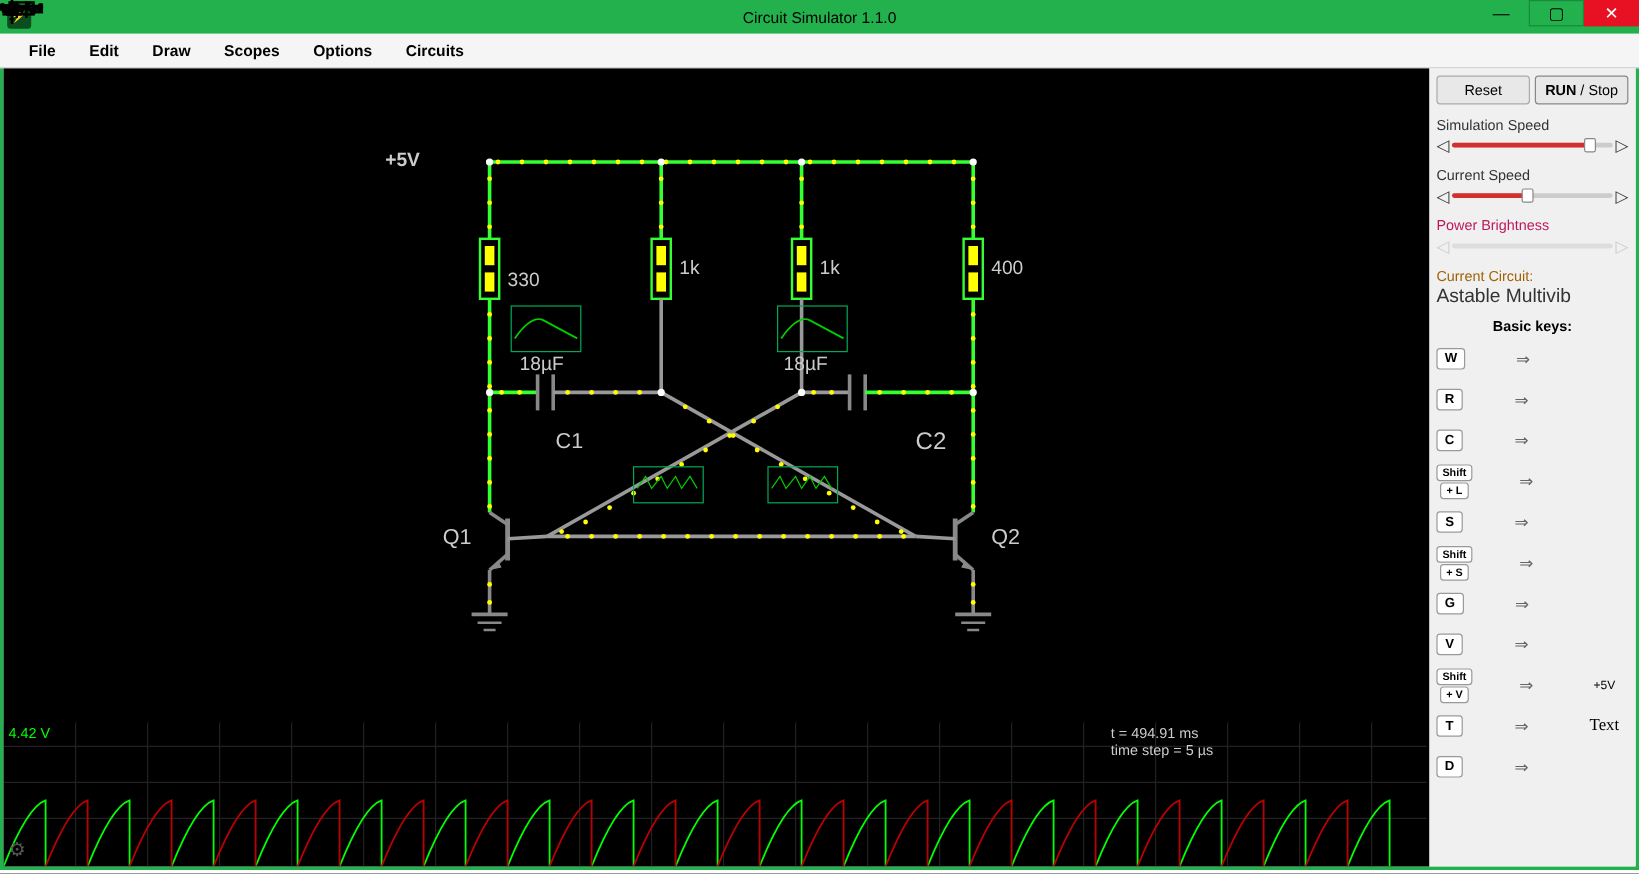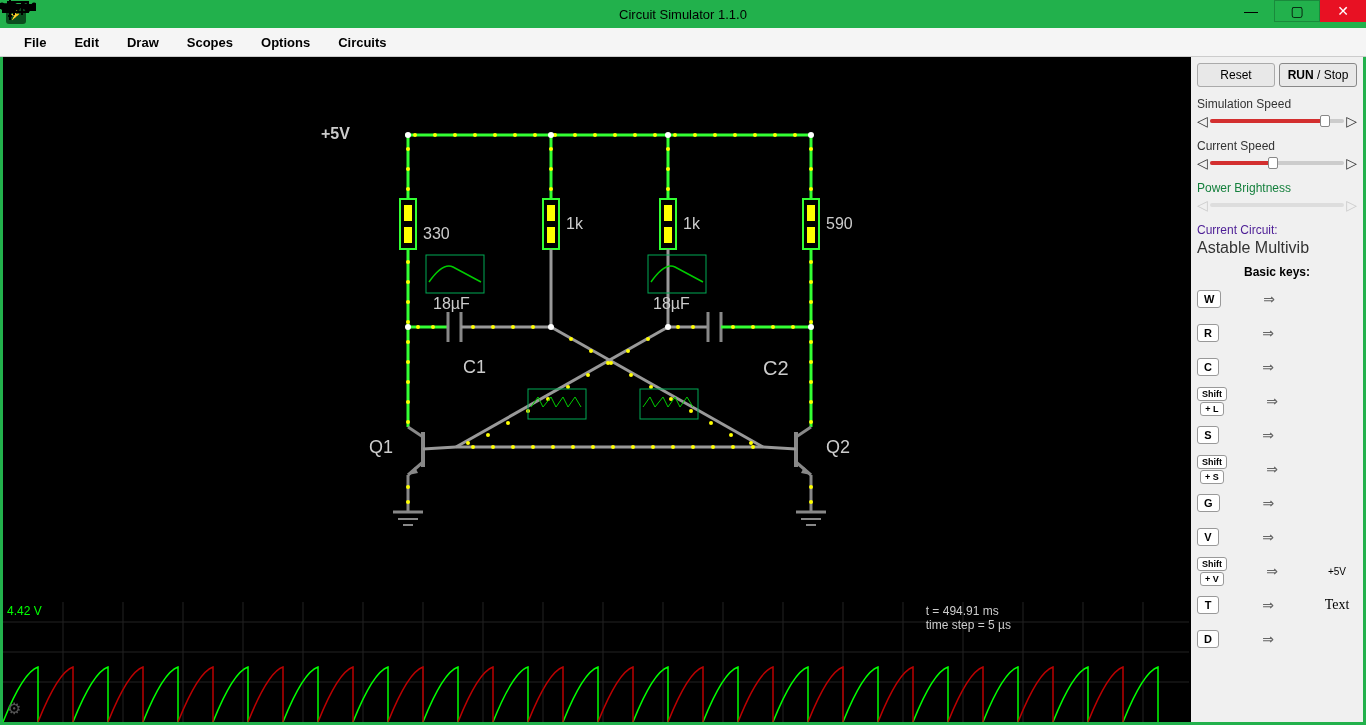--- a/index.html
+++ b/index.html
@@ -19,29 +19,29 @@
 
 .main { display: flex; height: 668px; border: 3px solid #22b14c; border-top: none; }
 .canvas-area { flex: 1; background: #000; position: relative; overflow: hidden; }
 
 .sidebar { width: 172px; background: #f0f0f0; padding: 6px; display: flex; flex-direction: column; font-size: 12px; }
 .sidebar-buttons { display: flex; gap: 4px; margin-bottom: 10px; }
 .sidebar-btn { flex: 1; background: #e8e8e8; border: 1px solid #aaa; border-radius: 3px; padding: 4px 6px; font-size: 12px; cursor: pointer; text-align: center; }
 .sidebar-btn.run { border: 1px solid #888; }
 
 .slider-label { font-size: 12px; color: #333; margin-bottom: 2px; }
-.slider-label.disabled { color: #15803d; }
+.slider-label.disabled { color: #be185d; }
 .slider-row { display: flex; align-items: center; gap: 2px; margin-bottom: 10px; }
 .slider-arrow { font-size: 14px; color: #333; cursor: pointer; }
 .slider-arrow.disabled { color: #ccc; }
 .slider-track { flex: 1; height: 4px; background: #ccc; position: relative; border-radius: 2px; }
 .slider-fill { height: 100%; background: #d32f2f; border-radius: 2px; }
 .slider-thumb { position: absolute; top: -4px; width: 10px; height: 12px; background: #fff; border: 1px solid #888; border-radius: 2px; cursor: pointer; }
 
-.circuit-label { font-size: 12px; color: #4c1d95; margin-bottom: 2px; }
+.circuit-label { font-size: 12px; color: #a16207; margin-bottom: 2px; }
 .circuit-name { font-size: 16px; color: #333; margin-bottom: 8px; }
 .keys-title { font-size: 12px; font-weight: bold; text-align: center; margin-bottom: 6px; }
 
 .keys-table { width: 100%; }
 .key-row { display: flex; align-items: center; justify-content: space-between; margin-bottom: 6px; height: 28px; }
 .key-badge { background: #fff; border: 1px solid #999; border-radius: 3px; padding: 2px 6px; font-size: 11px; font-weight: bold; min-width: 22px; text-align: center; display: inline-block; }
 .key-badge-group { display: flex; flex-direction: column; gap: 1px; align-items: center; }
 .key-badge-group .key-badge { font-size: 9px; padding: 1px 4px; }
 .key-arrow { color: #666; font-size: 14px; }
 .key-symbol { width: 40px; display: flex; align-items: center; justify-content: center; }
@@ -283,21 +283,21 @@
       <circle cx="405" cy="270" r="3" fill="#fff"></circle>
         <circle cx="548" cy="270" r="3" fill="#fff"></circle>
         <circle cx="665" cy="270" r="3" fill="#fff"></circle>
         <circle cx="808" cy="270" r="3" fill="#fff"></circle>
     </svg>
 
     <div class="circuit-label-text" style="left:318px;top:68px;font-weight:bold;">+5V</div>
     <div class="circuit-label-text" style="left:420px;top:168px;">330</div>
     <div class="circuit-label-text" style="left:563px;top:158px;">1k</div>
     <div class="circuit-label-text" style="left:680px;top:158px;">1k</div>
-    <div class="circuit-label-text" style="left:823px;top:158px;">590</div>
+    <div class="circuit-label-text" style="left:823px;top:158px;">400</div>
     <div class="circuit-label-text" style="left:430px;top:238px;">18µF</div>
     <div class="circuit-label-text" style="left:650px;top:238px;">18µF</div>
     <div class="circuit-label-text" style="left:460px;top:300px;font-size:18px;">C1</div>
     <div class="circuit-label-text" style="left:760px;top:300px;font-size:20px;">C2</div>
     <div class="circuit-label-text" style="left:366px;top:380px;font-size:18px;">Q1</div>
     <div class="circuit-label-text" style="left:823px;top:380px;font-size:18px;">Q2</div>
 
     <div class="scope-area">
       <svg width="1186" height="120">
 

